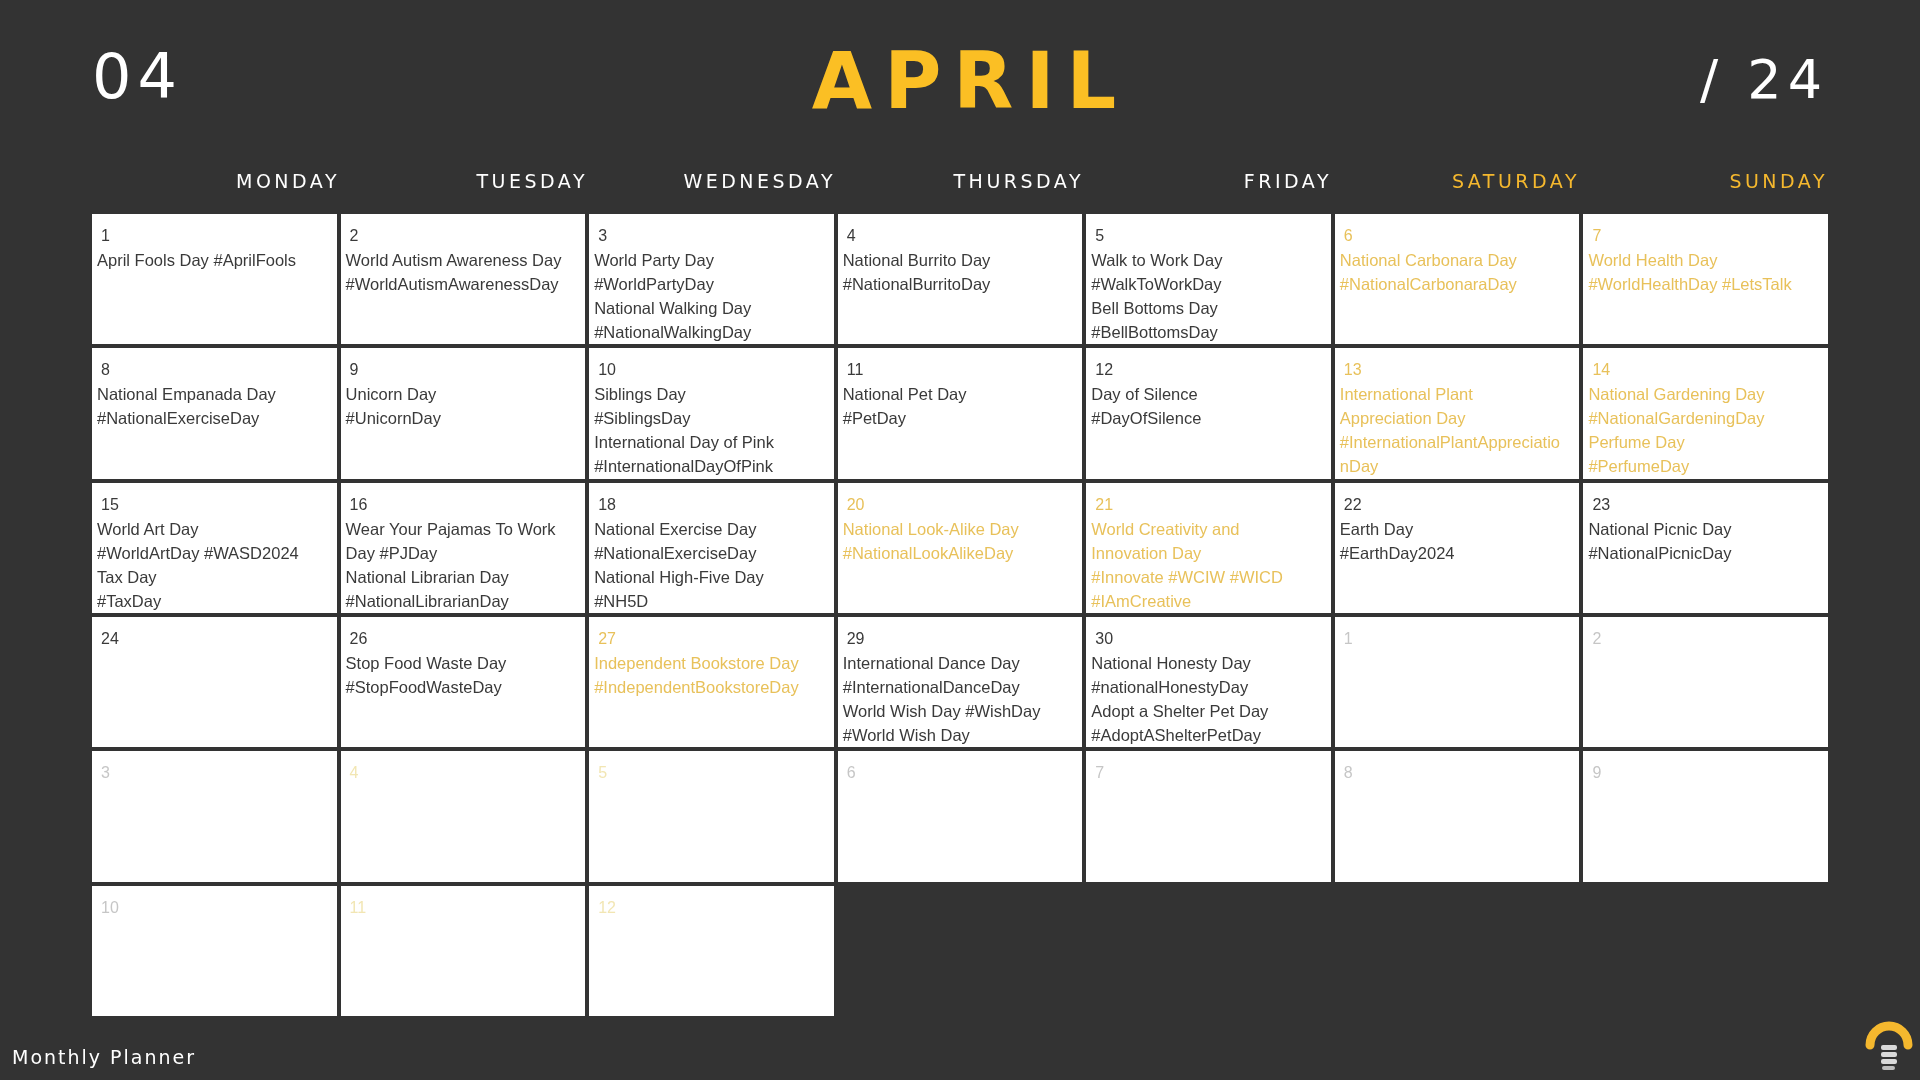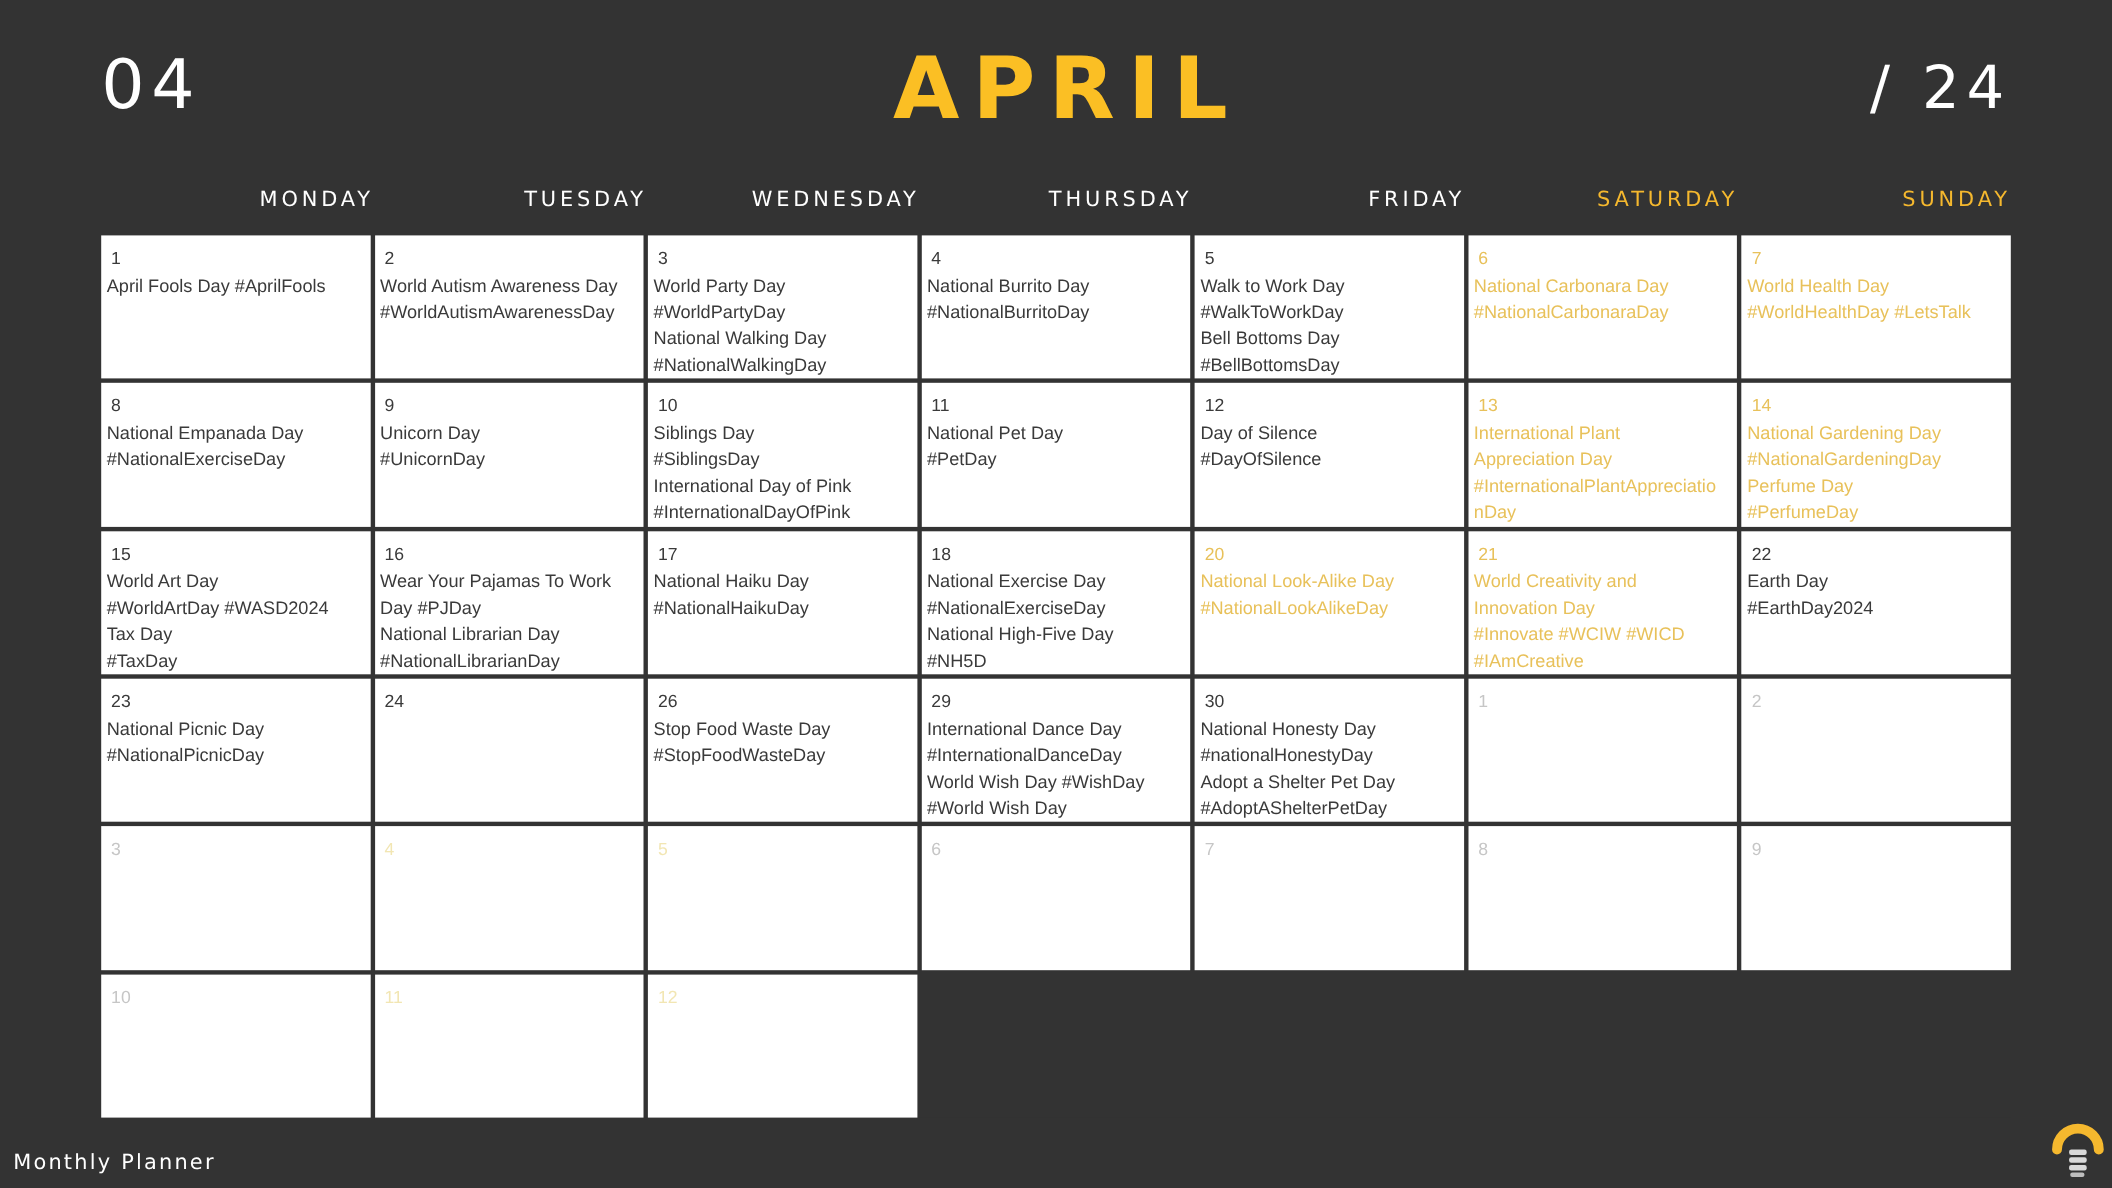--- a/index.html
+++ b/index.html
@@ -180,25 +180,20 @@
       <span class="line">#TaxDay</span>
     </div>
     <div class="cell">
       <span class="num">16</span>
       <span class="line">Wear Your Pajamas To Work</span>
       <span class="line">Day #PJDay</span>
       <span class="line">National Librarian Day</span>
       <span class="line">#NationalLibrarianDay</span>
     </div>
     <div class="cell">
-      <span class="num">17</span>
-      <span class="line">National Haiku Day</span>
-      <span class="line">#NationalHaikuDay</span>
-    </div>
-    <div class="cell">
       <span class="num">18</span>
       <span class="line">National Exercise Day</span>
       <span class="line">#NationalExerciseDay</span>
       <span class="line">National High-Five Day</span>
       <span class="line">#NH5D</span>
     </div>
     <div class="cell weekend">
       <span class="num">20</span>
       <span class="line">National Look-Alike Day</span>
       <span class="line">#NationalLookAlikeDay</span>
@@ -220,20 +215,25 @@
       <span class="line">National Picnic Day</span>
       <span class="line">#NationalPicnicDay</span>
     </div>
     <div class="cell">
       <span class="num">24</span>
     </div>
     <div class="cell">
       <span class="num">26</span>
       <span class="line">Stop Food Waste Day</span>
       <span class="line">#StopFoodWasteDay</span>
+    </div>
+    <div class="cell weekend">
+      <span class="num">27</span>
+      <span class="line">Independent Bookstore Day</span>
+      <span class="line">#IndependentBookstoreDay</span>
     </div>
     <div class="cell">
       <span class="num">29</span>
       <span class="line">International Dance Day</span>
       <span class="line">#InternationalDanceDay</span>
       <span class="line">World Wish Day #WishDay</span>
       <span class="line">#World Wish Day</span>
     </div>
     <div class="cell">
       <span class="num">30</span>

